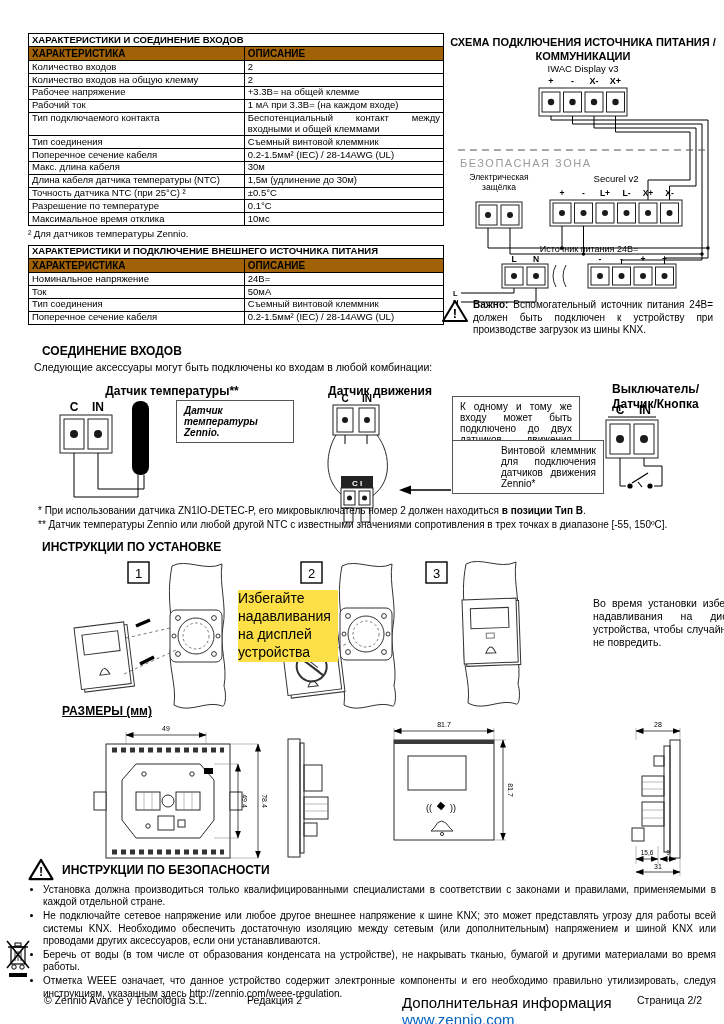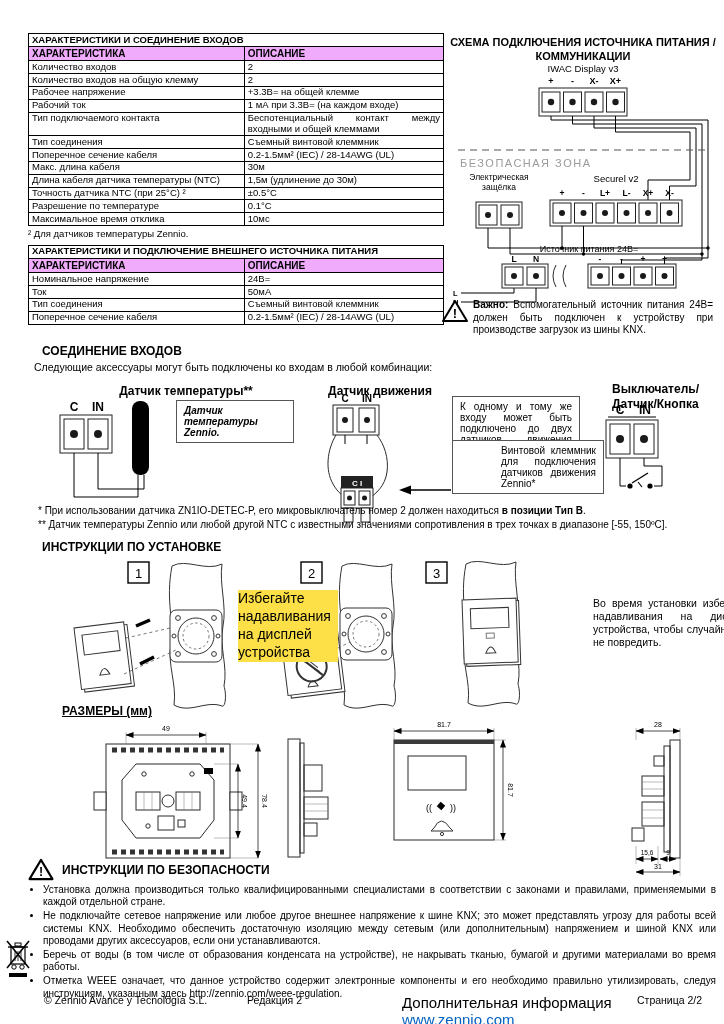--- a/index.html
+++ b/index.html
@@ -9,21 +9,21 @@
     background:#ffffff; font-family:"Liberation Sans", sans-serif; color:#000;
     overflow:hidden;
   }
   .abs { position:absolute; }
 
   
   .left-col { position:absolute; left:28px; top:33px; width:416px; }
   table.spec { width:100%; border-collapse:collapse; table-layout:fixed; }
   table.spec td { border:1px solid #000; padding:0.5px 3px; font-size:9.5px; line-height:1.14; vertical-align:top; }
   td.tbl-title { font-size:11.5px; font-weight:bold; padding:2px 3px; text-align:justify; }
-  tr.tbl-head td { background:#f0abfc; font-weight:bold; font-size:10px; padding:1px 3px;margin-left:28px; }
+  tr.tbl-head td { background:#a16207; font-weight:bold; font-size:10px; padding:1px 3px;margin-left:28px; }
   td.val { text-align:justify; }
   .fnote { font-size:9.5px; margin:2px 0 6px 0; }
 
   .sec-title { font-weight:bold; font-size:12px; }
   .box-note { border:1.2px solid #555; background:#fff; font-size:10px; text-align:justify; padding:4px 7px; }
   .jtext { font-size:10px; text-align:justify; line-height:1.25; }
 
   svg text { font-family:"Liberation Sans", sans-serif; }
   .oln { fill:#fff; stroke:#2b2b2b; stroke-width:1; }
   .oln2 { fill:none; stroke:#2b2b2b; stroke-width:1; }
@@ -257,21 +257,21 @@
     </svg>
     <div class="jtext" style="width:240px;">
       <b>Важно:</b>
       <span>Вспомогательный источник питания 24В= должен быть подключен к устройству при производстве загрузок из шины KNX.</span>
     </div>
   </div>
 
   <div class="abs sec-title" style="left:42px; top:344px;">СОЕДИНЕНИЕ ВХОДОВ</div>
   <div class="abs" style="left:34px; top:361px; width:640px; font-size:10.5px;">Следующие аксессуары могут быть подключены ко входам в любой комбинации:</div>
 
-  <div class="abs" style="left:61px; top:384px; width:250px; text-align:center; font-weight:bold; font-size:12px;">Датчик температуры**</div>
+  <div class="abs" style="left:47px; top:384px; width:250px; text-align:center; font-weight:bold; font-size:12px;">Датчик температуры**</div>
   <div class="abs" style="left:285px; top:384px; width:190px; text-align:center; font-weight:bold; font-size:12px;">Датчик движения</div>
   <div class="abs" style="left:612px; top:382px; width:110px; font-weight:bold; font-size:12px; line-height:1.25;">
     <div>Выключатель/</div>
     <div>Датчик/Кнопка</div>
   </div>
 
   <svg class="abs" style="left:50px; top:397px;" width="120" height="118" viewBox="0 0 120 118">
     <text x="24" y="14" text-anchor="middle" font-size="12" class="lbl">C</text>
     <text x="48" y="14" text-anchor="middle" font-size="12" class="lbl">IN</text>
     <g>

